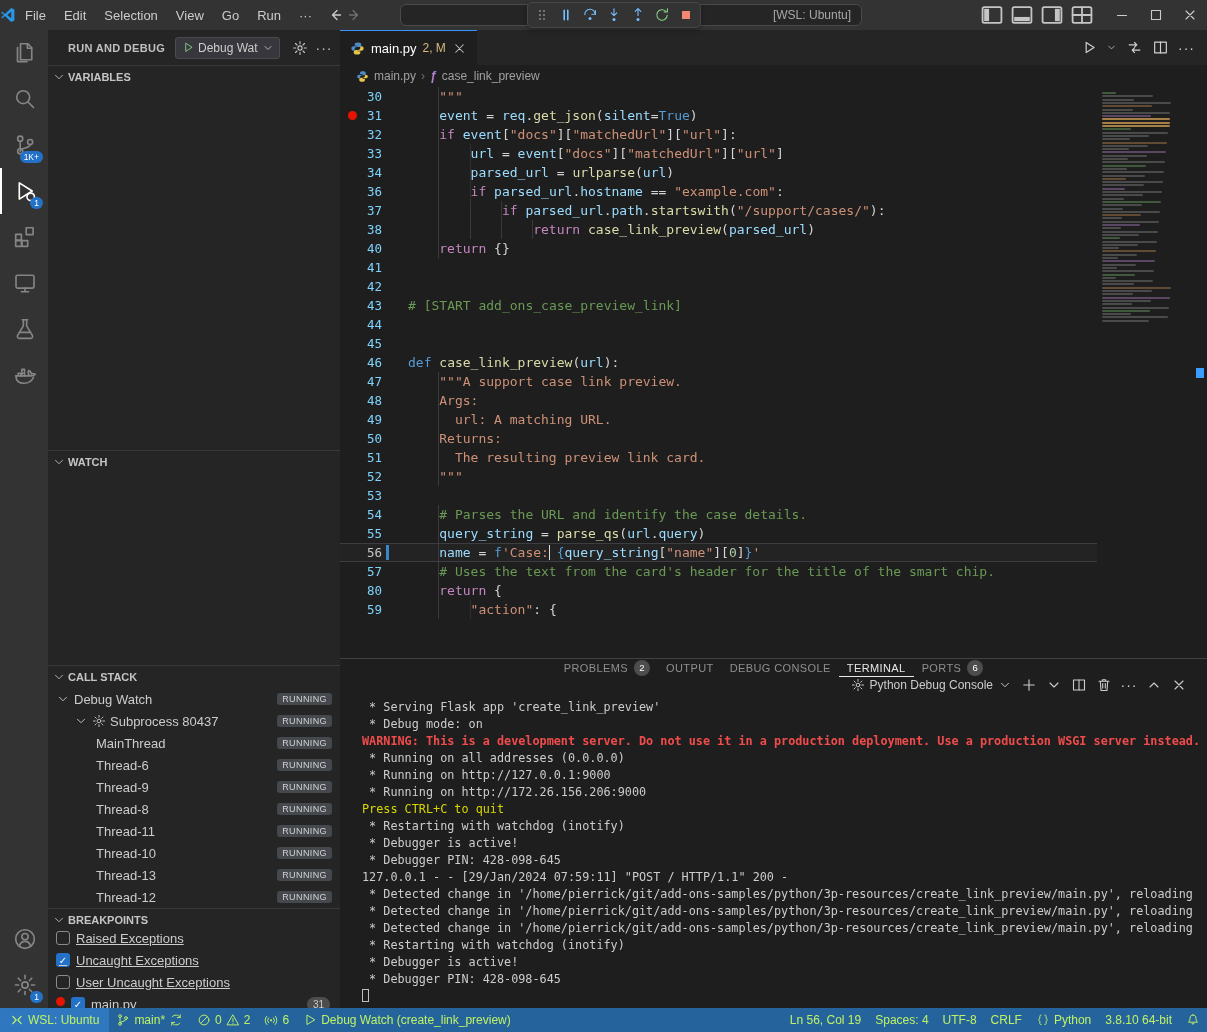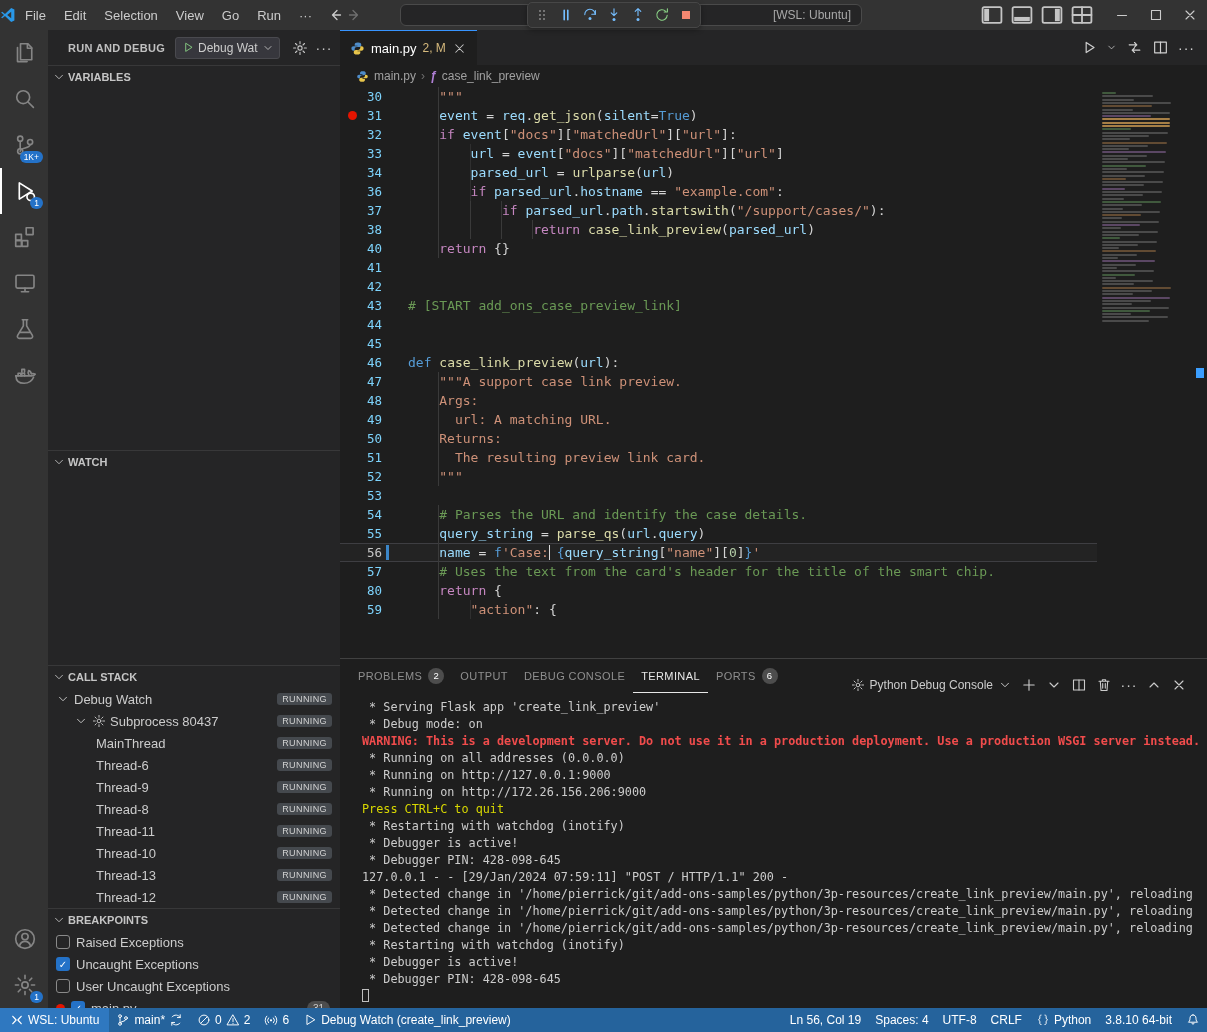--- a/index.html
+++ b/index.html
@@ -55,21 +55,21 @@
   .section { border-top:1px solid rgba(128,128,128,.22); }
   .sechead { height:22px; display:flex; align-items:center; gap:2px; padding-left:4px;
     font-size:11px; font-weight:bold; color:#c5c5c5; }
   .sechead .ic { width:14px; height:14px; color:#b5b5b5; }
   .secbody { overflow:hidden; }
   .body-vars { height:362px; } .body-watch { height:192px; }
   .cs-row { height:22px; display:flex; align-items:center; gap:4px; font-size:13px; color:#cccccc; }
   .cs-row .ic { width:14px; height:14px; color:#c5c5c5; }
   .run-badge { margin-left:auto; margin-right:8px; background:#45494e; color:#d2d2d2;
     font-size:9px; padding:1px 5px; border-radius:3px; letter-spacing:.4px; }
-  .bp-row { height:22px; display:flex; align-items:center; gap:6px; padding-left:8px; font-size:13px; }
+  .bp-row { height:22px; display:flex; align-items:flex-start; gap:6px; padding-left:8px; font-size:13px;text-decoration:underline; }
   .cb { width:14px; height:14px; border-radius:3px; display:inline-flex; align-items:center;
     justify-content:center; font-size:10px; color:#fff; flex:none; }
   .cb.on { background:#2472c8; } .cb.off { border:1px solid #8a8a8a; }
   .bpdot { width:9px; height:9px; border-radius:50%; background:#e51400; flex:none; }
   .count { margin-left:auto; margin-right:10px; background:#4d4d4d; border-radius:9px;
     padding:0 6px; font-size:10px; height:15px; line-height:15px; color:#cccccc; }
 
   
   .tabbar { position:absolute; left:340px; top:30px; right:0; height:35px; background:#252526;
     display:flex; align-items:stretch; }
@@ -105,39 +105,39 @@
   .tk-c{color:#6a9955}.tk-v{color:#9cdcfe}.tk-p{color:#d4d4d4}.tk-num{color:#b5cea8}
 
   .minimap { position:absolute; right:14px; top:0; width:96px; height:100%; background:#1e1e1e; }
   .mbar { position:absolute; left:5px; height:2px; border-radius:1px; }
   .ovr { position:absolute; right:0; top:0; width:14px; height:100%; background:#1e1e1e; }
   .ovr-mod { position:absolute; right:3px; top:281px; width:8px; height:10px; background:#3b9eff; }
 
   
   .panel { position:absolute; left:340px; top:658px; right:0; bottom:24px; background:#1e1e1e;
     border-top:1px solid #414141; }
-  .paneltabs { height:34px; display:flex; align-items:flex-end; padding:0 10px; }
+  .paneltabs { height:34px; display:flex; align-items:center; padding:0 10px;flex-direction:column; }
   .ptab { display:flex; align-items:center; gap:6px; padding:0 8px; height:100%;
     font-size:11px; letter-spacing:.4px; color:#8f8f8f; }
   .ptab.active { color:#e7e7e7; box-shadow:inset 0 -1px 0 #e7e7e7; }
   .pbadge { background:#4d4d4d; color:#ffffff; font-size:9.5px; min-width:16px; height:16px;
     line-height:16px; border-radius:9px; text-align:center; padding:0 3px; }
   .pt-right { margin-left:auto; display:flex; align-items:center; gap:9px; color:#cccccc; padding-right:10px; }
   .consel { display:flex; align-items:center; gap:5px; font-size:12px; color:#cccccc; }
   .consel .ic { width:14px; height:14px; }
   .terminal { position:absolute; left:22px; right:2px; top:40px; bottom:2px; overflow:hidden;
     font-family:"DejaVu Sans Mono", monospace; font-size:11.8px; line-height:17px;
     color:#cccccc; white-space:pre; }
   .t-r { color:#f14c4c; font-weight:bold; }
   .t-y { color:#d7d700; }
   .tcursor { display:inline-block; width:7px; height:13px; border:1px solid #bfbfbf; vertical-align:-2px; }
 
   
   .statusbar { position:absolute; left:0; right:0; bottom:0; height:24px; background:#25639c;
-    display:flex; align-items:center; color:#ffffff; font-size:12px; z-index:40; }
+    display:flex; align-items:center; color:#bef264; font-size:12px; z-index:40; }
   .sb-item { display:flex; align-items:center; gap:4px; padding:0 7px; height:100%; white-space:nowrap; }
   .sb-item .ic { width:14px; height:14px; }
   .sb-remote { background:#2f78c0; padding:0 10px; }
   .sb-right { margin-left:auto; display:flex; height:100%; }
 
   .ic { display:inline-flex; align-items:center; justify-content:center; width:16px; height:16px; flex:none; }
   .ic svg { width:100%; height:100%; }
   .txtic { font-size:14px; letter-spacing:1px; line-height:1; }
 </style>
 </head>

